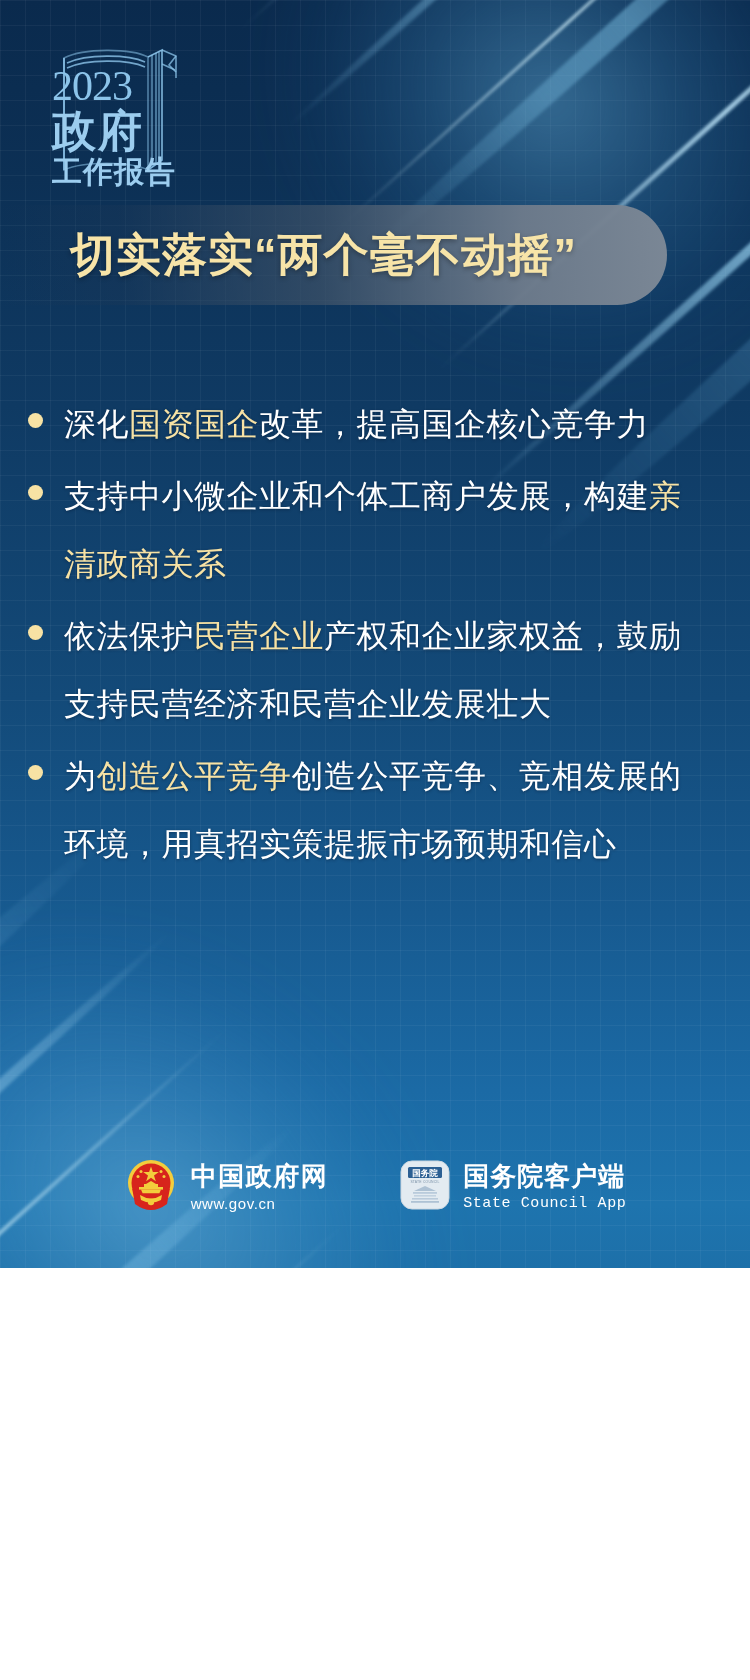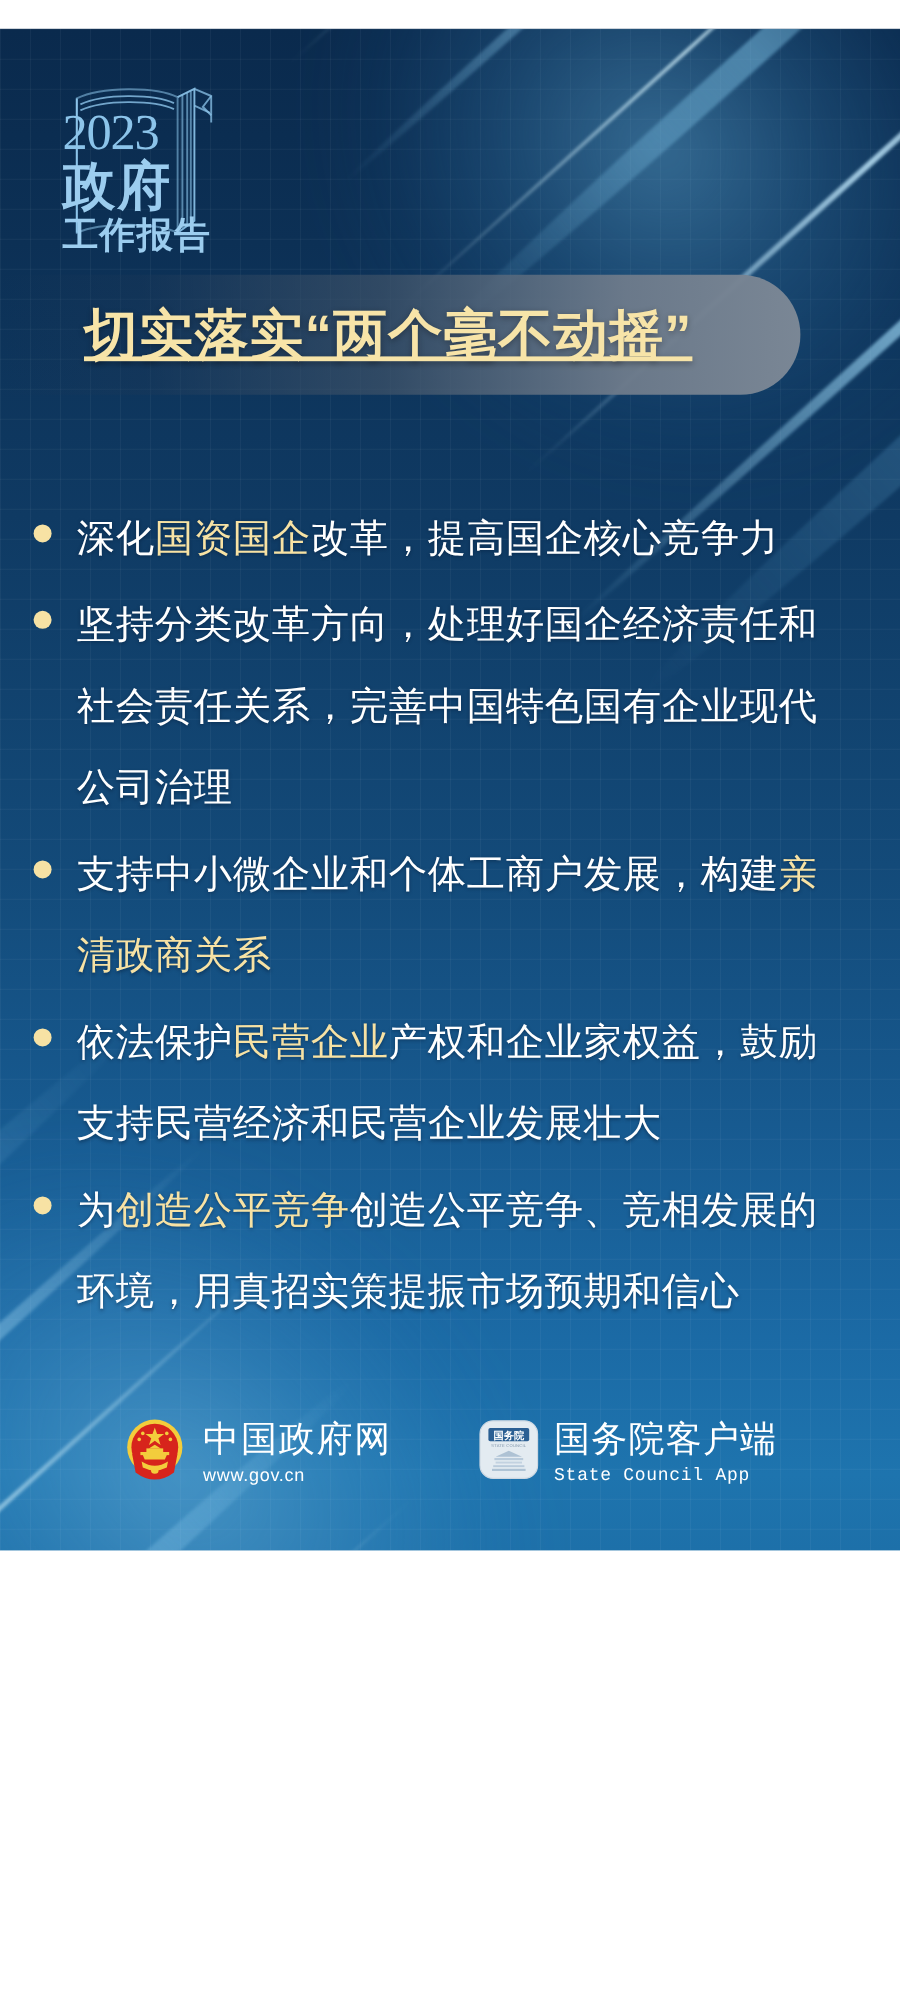--- a/index.html
+++ b/index.html
@@ -16,21 +16,20 @@
     background:
       linear-gradient(180deg,
         #0a2a4d 0%,
         #0c3055 14%,
         #0f3a63 32%,
         #134a79 55%,
         #175a90 72%,
         #1b6aa5 86%,
         #1e74ae 95%,
         #1d70a9 100%);
-    margin-top: 24px;
   }
 
   
   .grid-overlay {
     position:absolute; inset:0;
     background-image:
       linear-gradient(to right, rgba(255,255,255,0.045) 1px, transparent 1px),
       linear-gradient(to bottom, rgba(255,255,255,0.045) 1px, transparent 1px);
     background-size:25px 25px;
     pointer-events:none;
@@ -109,21 +108,20 @@
     display:flex; align-items:center;
   }
   .title-text {
     padding-left:70px;
     color:#f7e4a8;
     font-size:45px;
     font-weight:bold;
     letter-spacing:1px;
     white-space:nowrap;
     text-shadow:0 2px 5px rgba(0,0,0,0.32);
-    text-decoration:underline;
   }
 
   
   .bullet-list {
     position:absolute;
     left:28px; top:390px;
     width:672px;
   }
   .bullet-item {
     display:flex;
@@ -155,22 +153,22 @@
     display:flex;
     align-items:center;
     justify-content:center;
     gap:72px;
   }
   .brand { display:flex; align-items:center; gap:13px; }
   .brand-emblem { flex:0 0 auto; }
   .brand-words { display:flex; flex-direction:column; line-height:1; }
   .brand-cn {
     color:#ffffff;
-    font-size:30px;
-    font-weight:normal;
+    font-size:26px;
+    font-weight:bold;
     letter-spacing:1.5px;
     white-space:nowrap;
   }
   .brand-sub {
     color:#ffffff;
     font-size:15px;
     margin-top:7px;
     letter-spacing:0.6px;
     white-space:nowrap;
   }
@@ -228,24 +226,20 @@
     <div class="title-text">切实落实“两个毫不动摇”</div>
   </div>
 
   <div class="bullet-list" id="bullet-list">
       <div class="bullet-item">
         <span class="bullet-dot"></span>
         <div class="bullet-text"><span>深化</span><span class="hl">国资国企</span><span>改革，提高国企核心竞争力</span></div>
       </div>
       <div class="bullet-item">
         <span class="bullet-dot"></span>
-        <div class="bullet-text"><span>坚持分类改革方向，处理好国企经济责任和社会责任关系，完善中国特色国有企业现代公司治理</span></div>
-      </div>
-      <div class="bullet-item">
-        <span class="bullet-dot"></span>
         <div class="bullet-text"><span>支持中小微企业和个体工商户发展，构建</span><span class="hl">亲清政商关系</span></div>
       </div>
       <div class="bullet-item">
         <span class="bullet-dot"></span>
         <div class="bullet-text"><span>依法保护</span><span class="hl">民营企业</span><span>产权和企业家权益，鼓励支持民营经济和民营企业发展壮大</span></div>
       </div>
       <div class="bullet-item">
         <span class="bullet-dot"></span>
         <div class="bullet-text"><span>为</span><span class="hl">创造公平竞争</span><span>创造公平竞争、竞相发展的环境，用真招实策提振市场预期和信心</span></div>
       </div>

